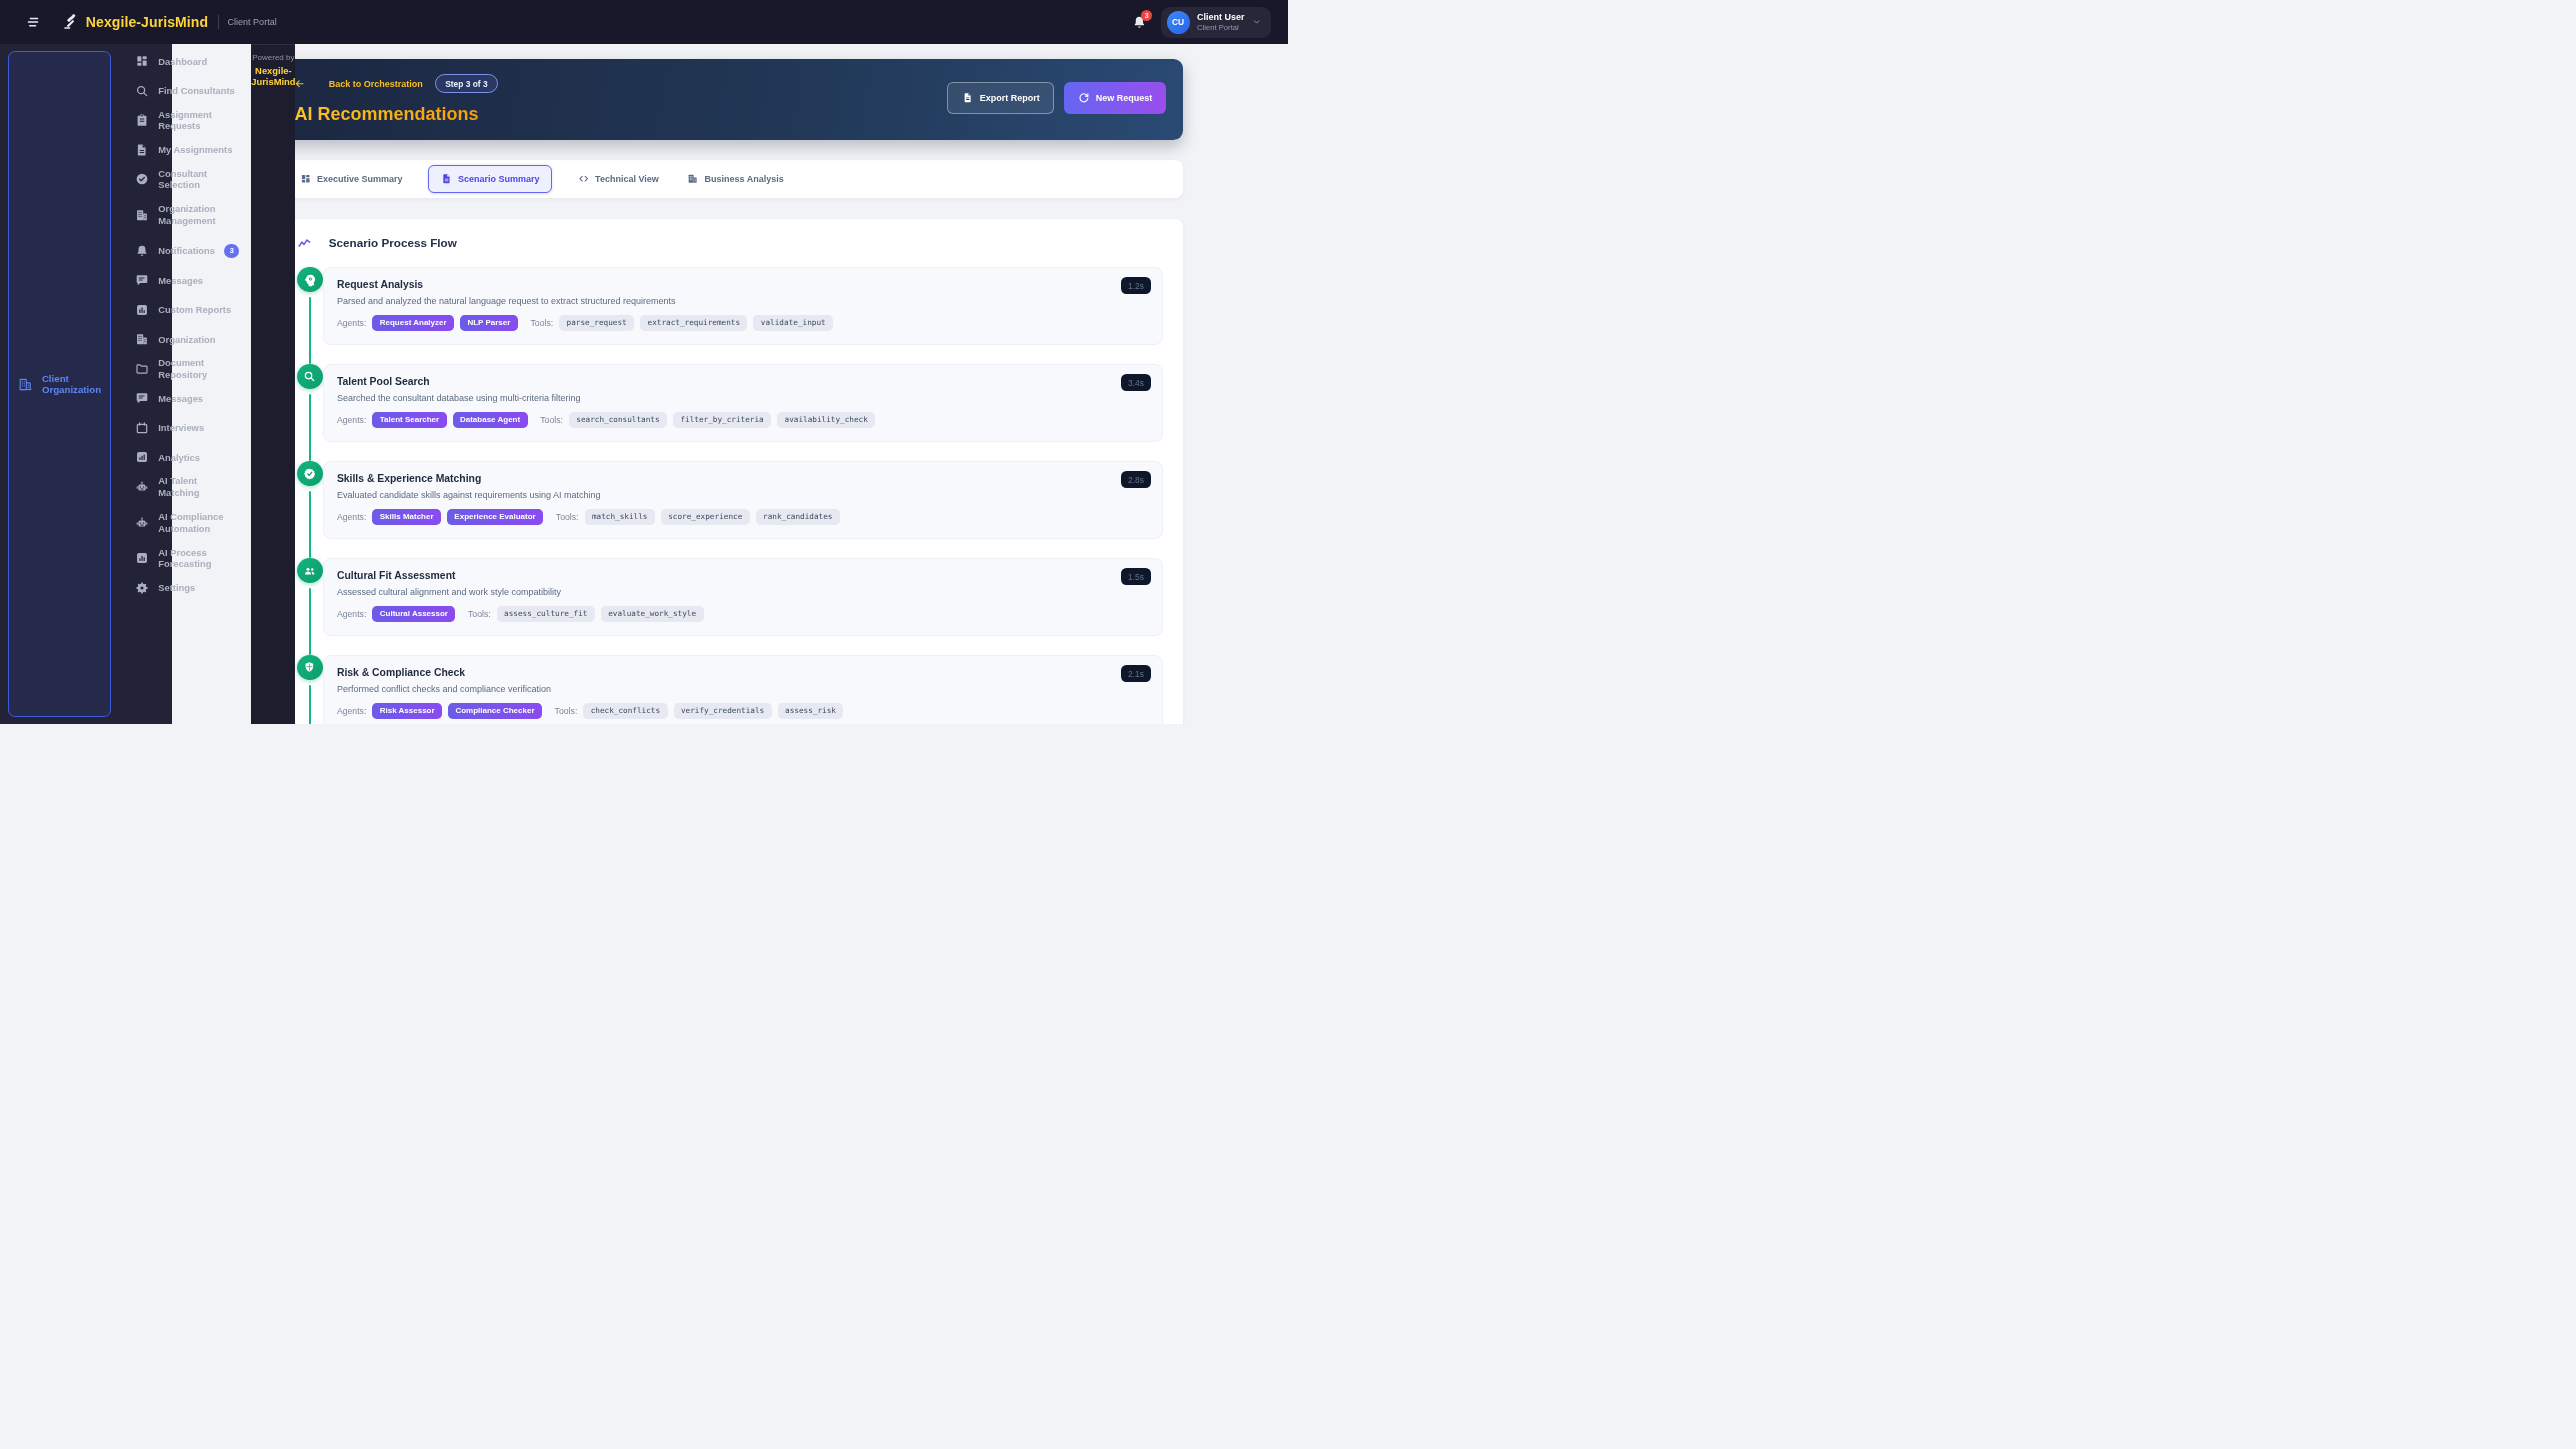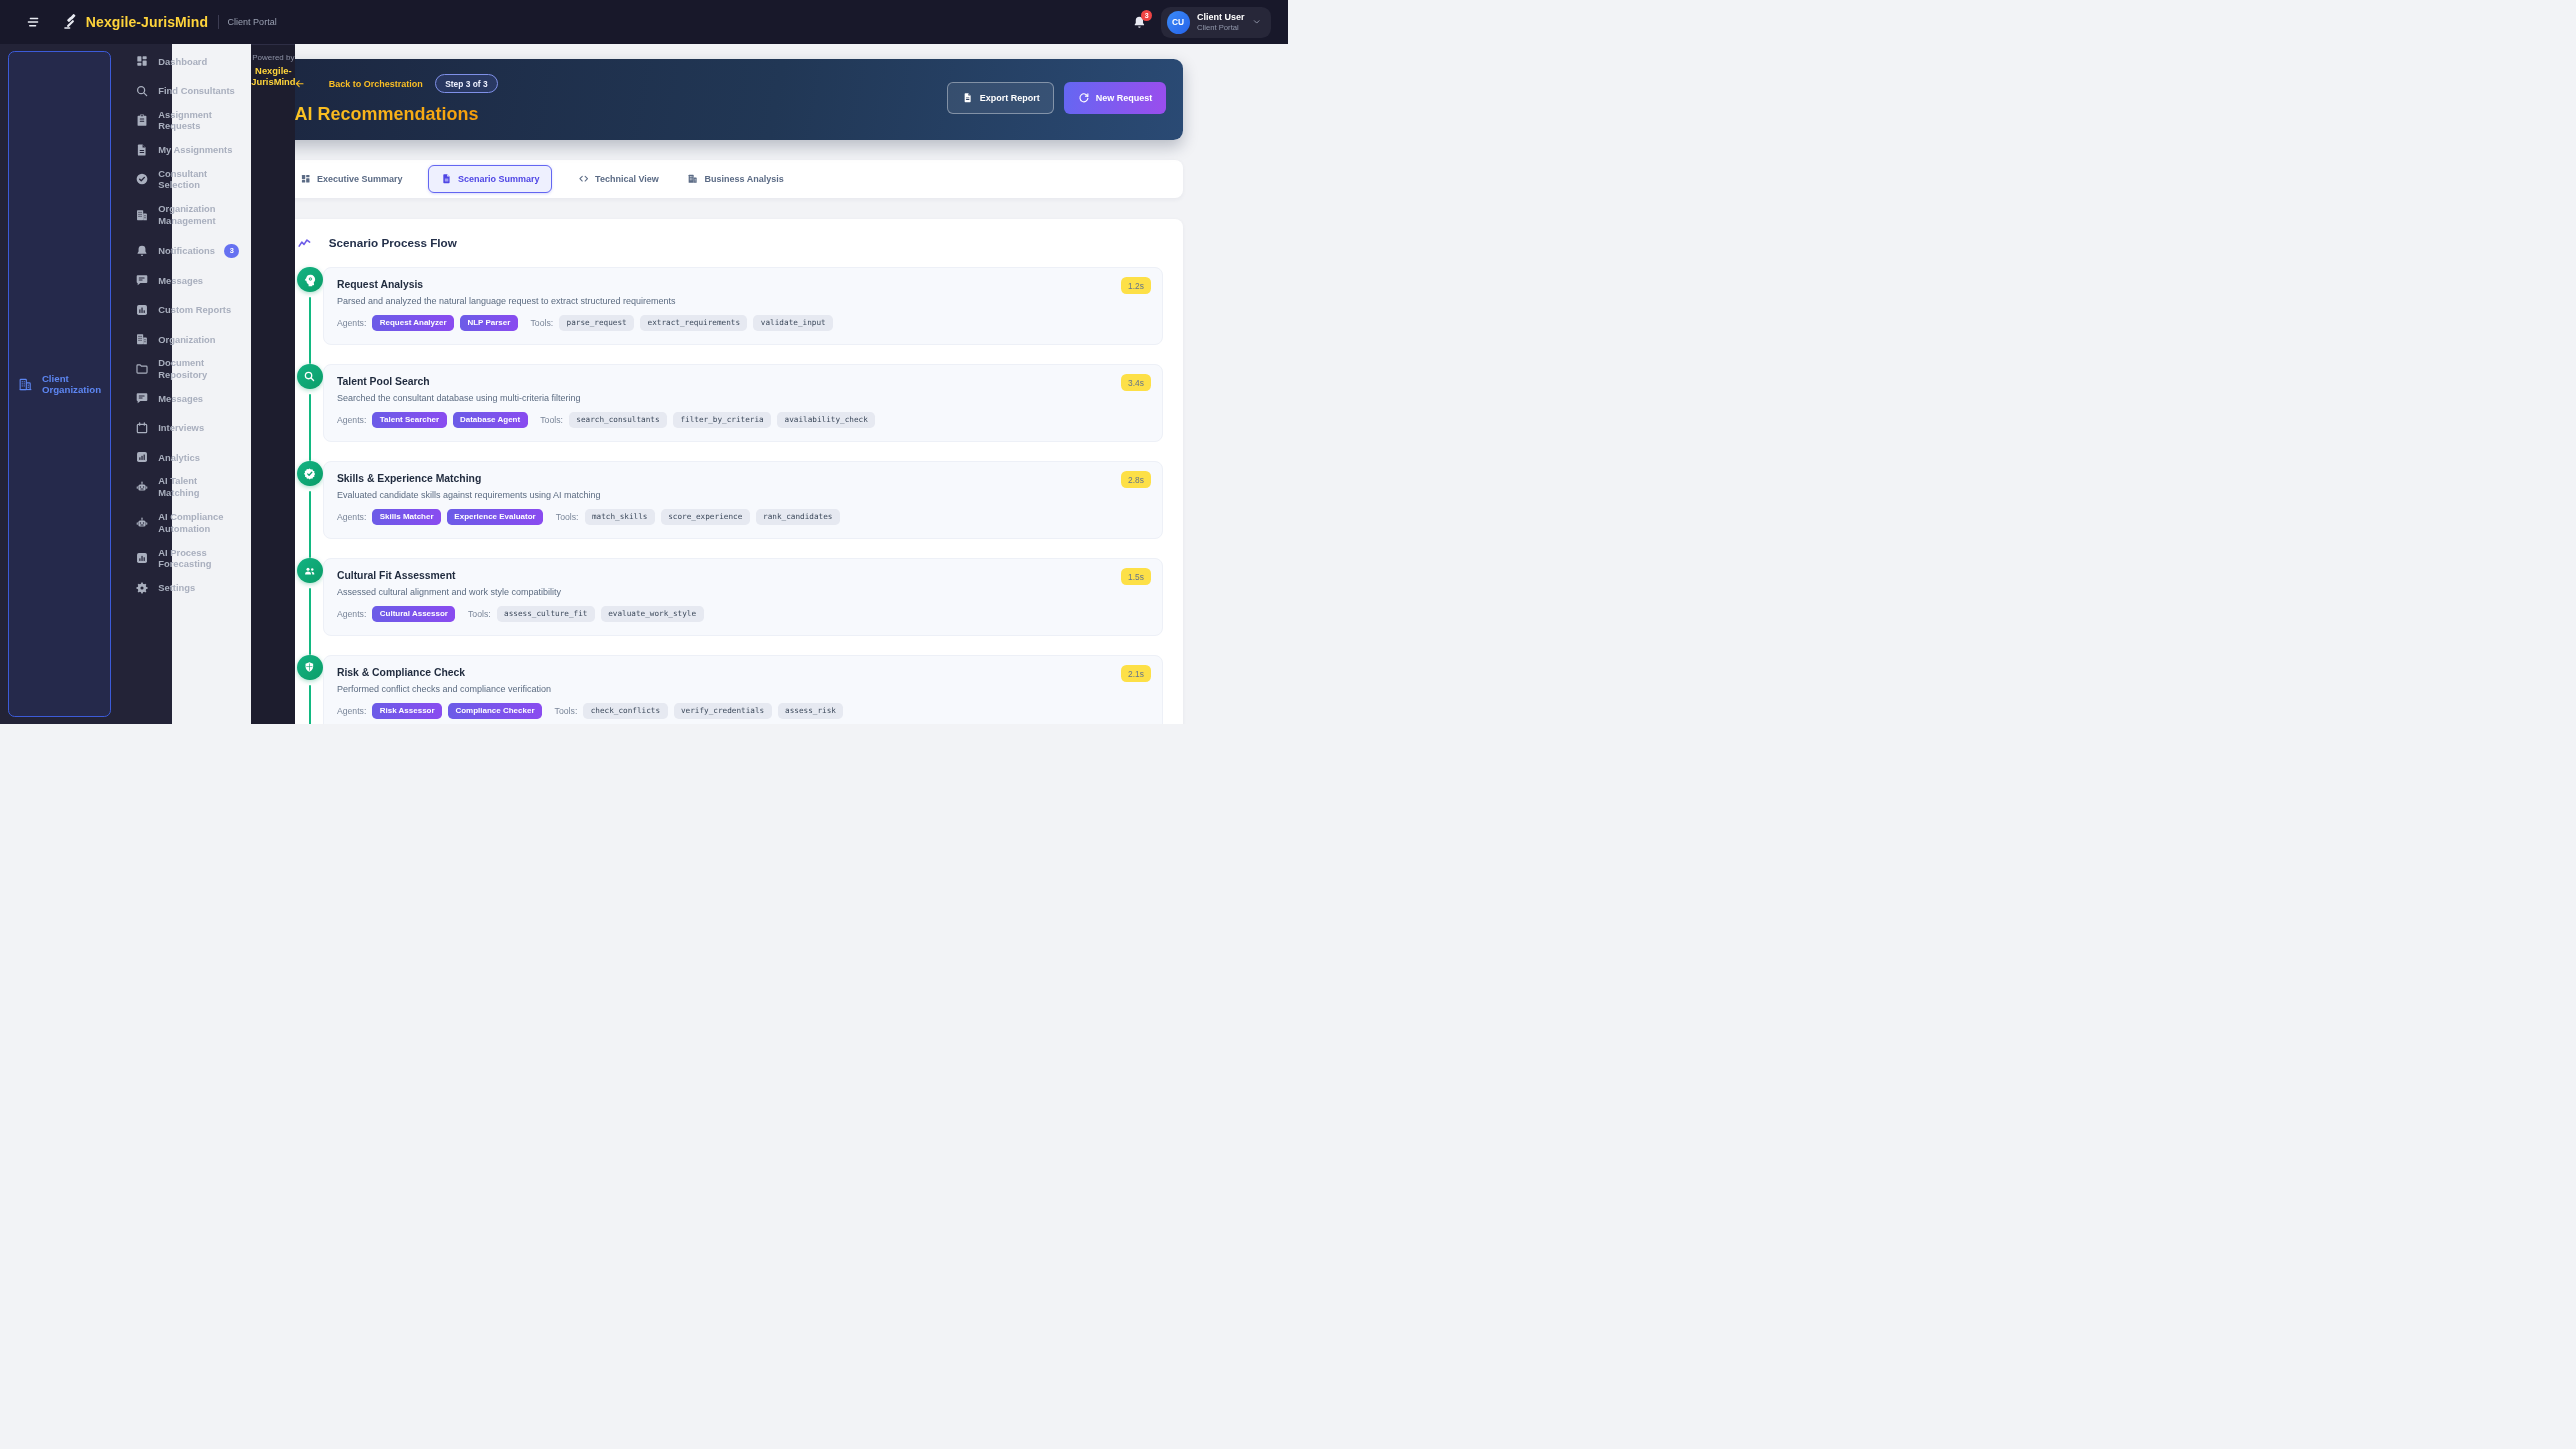--- a/index.html
+++ b/index.html
@@ -90,21 +90,21 @@
   .step-row{display:flex;gap:0;margin-bottom:0;}
   .rail{width:25.5px;display:flex;flex-direction:column;align-items:center;}
   .step-circle{width:25.5px;height:25.5px;border-radius:50%;flex:none;
     background:linear-gradient(135deg,#13b383,#0b9d68);display:flex;align-items:center;justify-content:center;
     box-shadow:0 1.3px 4px rgba(16,160,110,.35);}
   .step-circle .punch{fill:#0ea371}
   .rail-line{width:2px;flex:1;background:#12b981;border-radius:1.3px;margin-top:4.7px;min-height:12px;}
   .step-card{position:relative;flex:1;background:#f7f9fd;border:0.7px solid #edf0f7;border-radius:8px;
     padding:10.7px 13.4px;margin-bottom:19px;min-height:78px;}
   .step-title{color:#1f2a3d;font-size:10.4px;font-weight:bold;}
-  .time-badge{position:absolute;top:9.4px;right:10.7px;background:#fde047;color:#64748b;
+  .time-badge{position:absolute;top:9.4px;right:10.7px;background:#0f172a;color:#64748b;
     font-size:8.4px;padding:3.4px 7.4px;border-radius:5.4px;}
   .step-desc{margin-top:6px;color:#5b6b80;font-size:9px;}
   .meta-row{margin-top:9.4px;display:flex;align-items:center;gap:6px;flex-wrap:wrap;}
   .meta-label{color:#7a8699;font-size:8.7px;}
   .meta-label.tools-gap{margin-left:6.7px;}
   .agent-pill{background:linear-gradient(100deg,#6b5ce7,#8a4bf0);color:#fff;font-size:8px;
     font-weight:bold;padding:3.4px 7.4px;border-radius:4.7px;border:none;}
   .tool-pill{background:#e6e9f1;color:#3d4a5c;font-size:7.7px;padding:3.4px 7.4px;border-radius:4.7px;
     font-family:"DejaVu Sans Mono", monospace;border:none;}
 </style>

